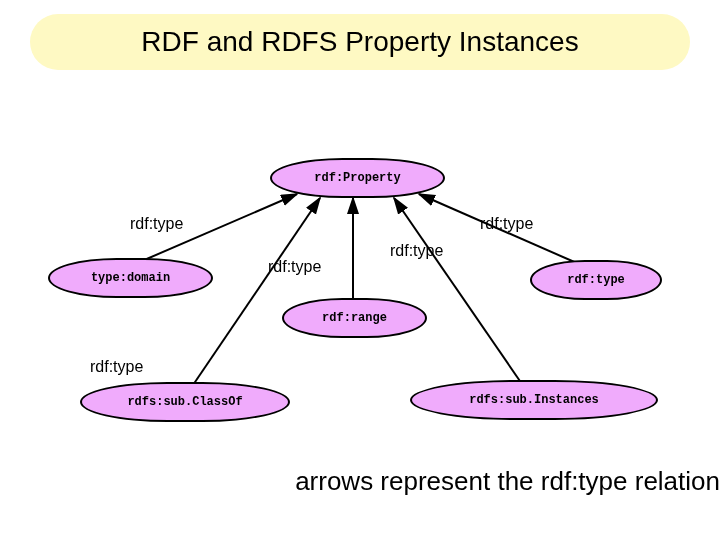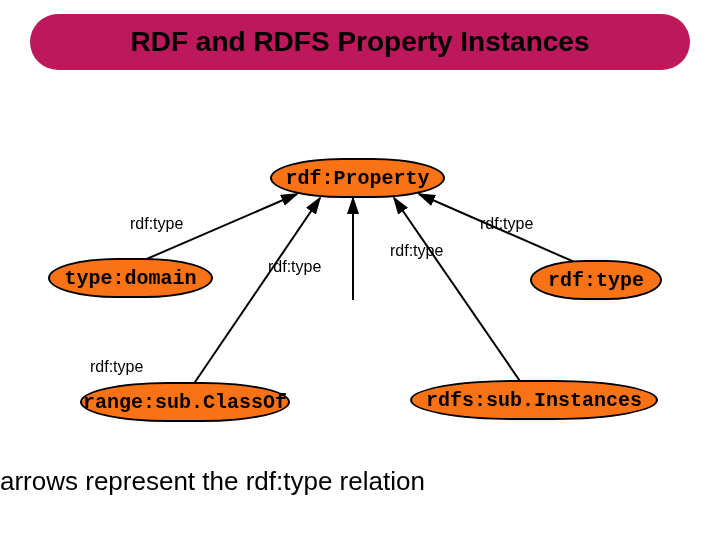--- a/index.html
+++ b/index.html
@@ -15,49 +15,49 @@
     position: relative;
     width: 720px;
     height: 540px;
   }
   .title-band {
     position: absolute;
     left: 30px;
     top: 14px;
     width: 660px;
     height: 56px;
-    background: #be185d;
+    background: #fef9c3;
     border-radius: 28px;
     display: flex;
     align-items: center;
     justify-content: center;
-    font-weight: bold;
+    font-weight: normal;
     font-size: 28px;
     color: #000;
   }
   .caption {
     position: absolute;
     left: 0;
     width: 720px;
     top: 466px;
-    text-align: left;
+    text-align: right;
     font-size: 26px;
     color: #000;
   }
   .node {
     position: absolute;
     border: 2px solid #000;
     border-radius: 50% / 60%;
-    background: #f97316;
+    background: #f0abfc;
     display: flex;
     align-items: center;
     justify-content: center;
     font-weight: bold;
     font-family: "Courier New", monospace;
-    font-size: 20px;
+    font-size: 12px;
     padding: 0 10px;
     box-sizing: border-box;
   }
   .edge-label {
     position: absolute;
     font-size: 16px;
     color: #000;
     background: transparent;
     white-space: nowrap;
   }
@@ -96,24 +96,25 @@
 
     <line x1="193" y1="385" x2="320" y2="198" marker-end="url(#ah)"></line>
 
     <line x1="522" y1="384" x2="394" y2="198" marker-end="url(#ah)"></line>
   </svg>
 
   <div class="node" style="left:270px; top:158px; width:175px; height:40px;">rdf:Property</div>
 
   <div class="node" style="left:48px; top:258px; width:165px; height:40px;">type:domain</div>
 
+  <div class="node" style="left:282px; top:298px; width:145px; height:40px;">rdf:range</div>
 
   <div class="node" style="left:530px; top:260px; width:132px; height:40px;">rdf:type</div>
 
-  <div class="node" style="left:80px; top:382px; width:210px; height:40px;">range:sub.ClassOf</div>
+  <div class="node" style="left:80px; top:382px; width:210px; height:40px;">rdfs:sub.ClassOf</div>
 
   <div class="node" style="left:410px; top:380px; width:248px; height:40px;">rdfs:sub.Instances</div>
 
   <div class="edge-label" style="left:130px; top:215px;">rdf:type</div>
 
   <div class="edge-label" style="left:268px; top:258px;">rdf:type</div>
 
   <div class="edge-label" style="left:390px; top:242px;">rdf:type</div>
 
   <div class="edge-label" style="left:480px; top:215px;">rdf:type</div>

